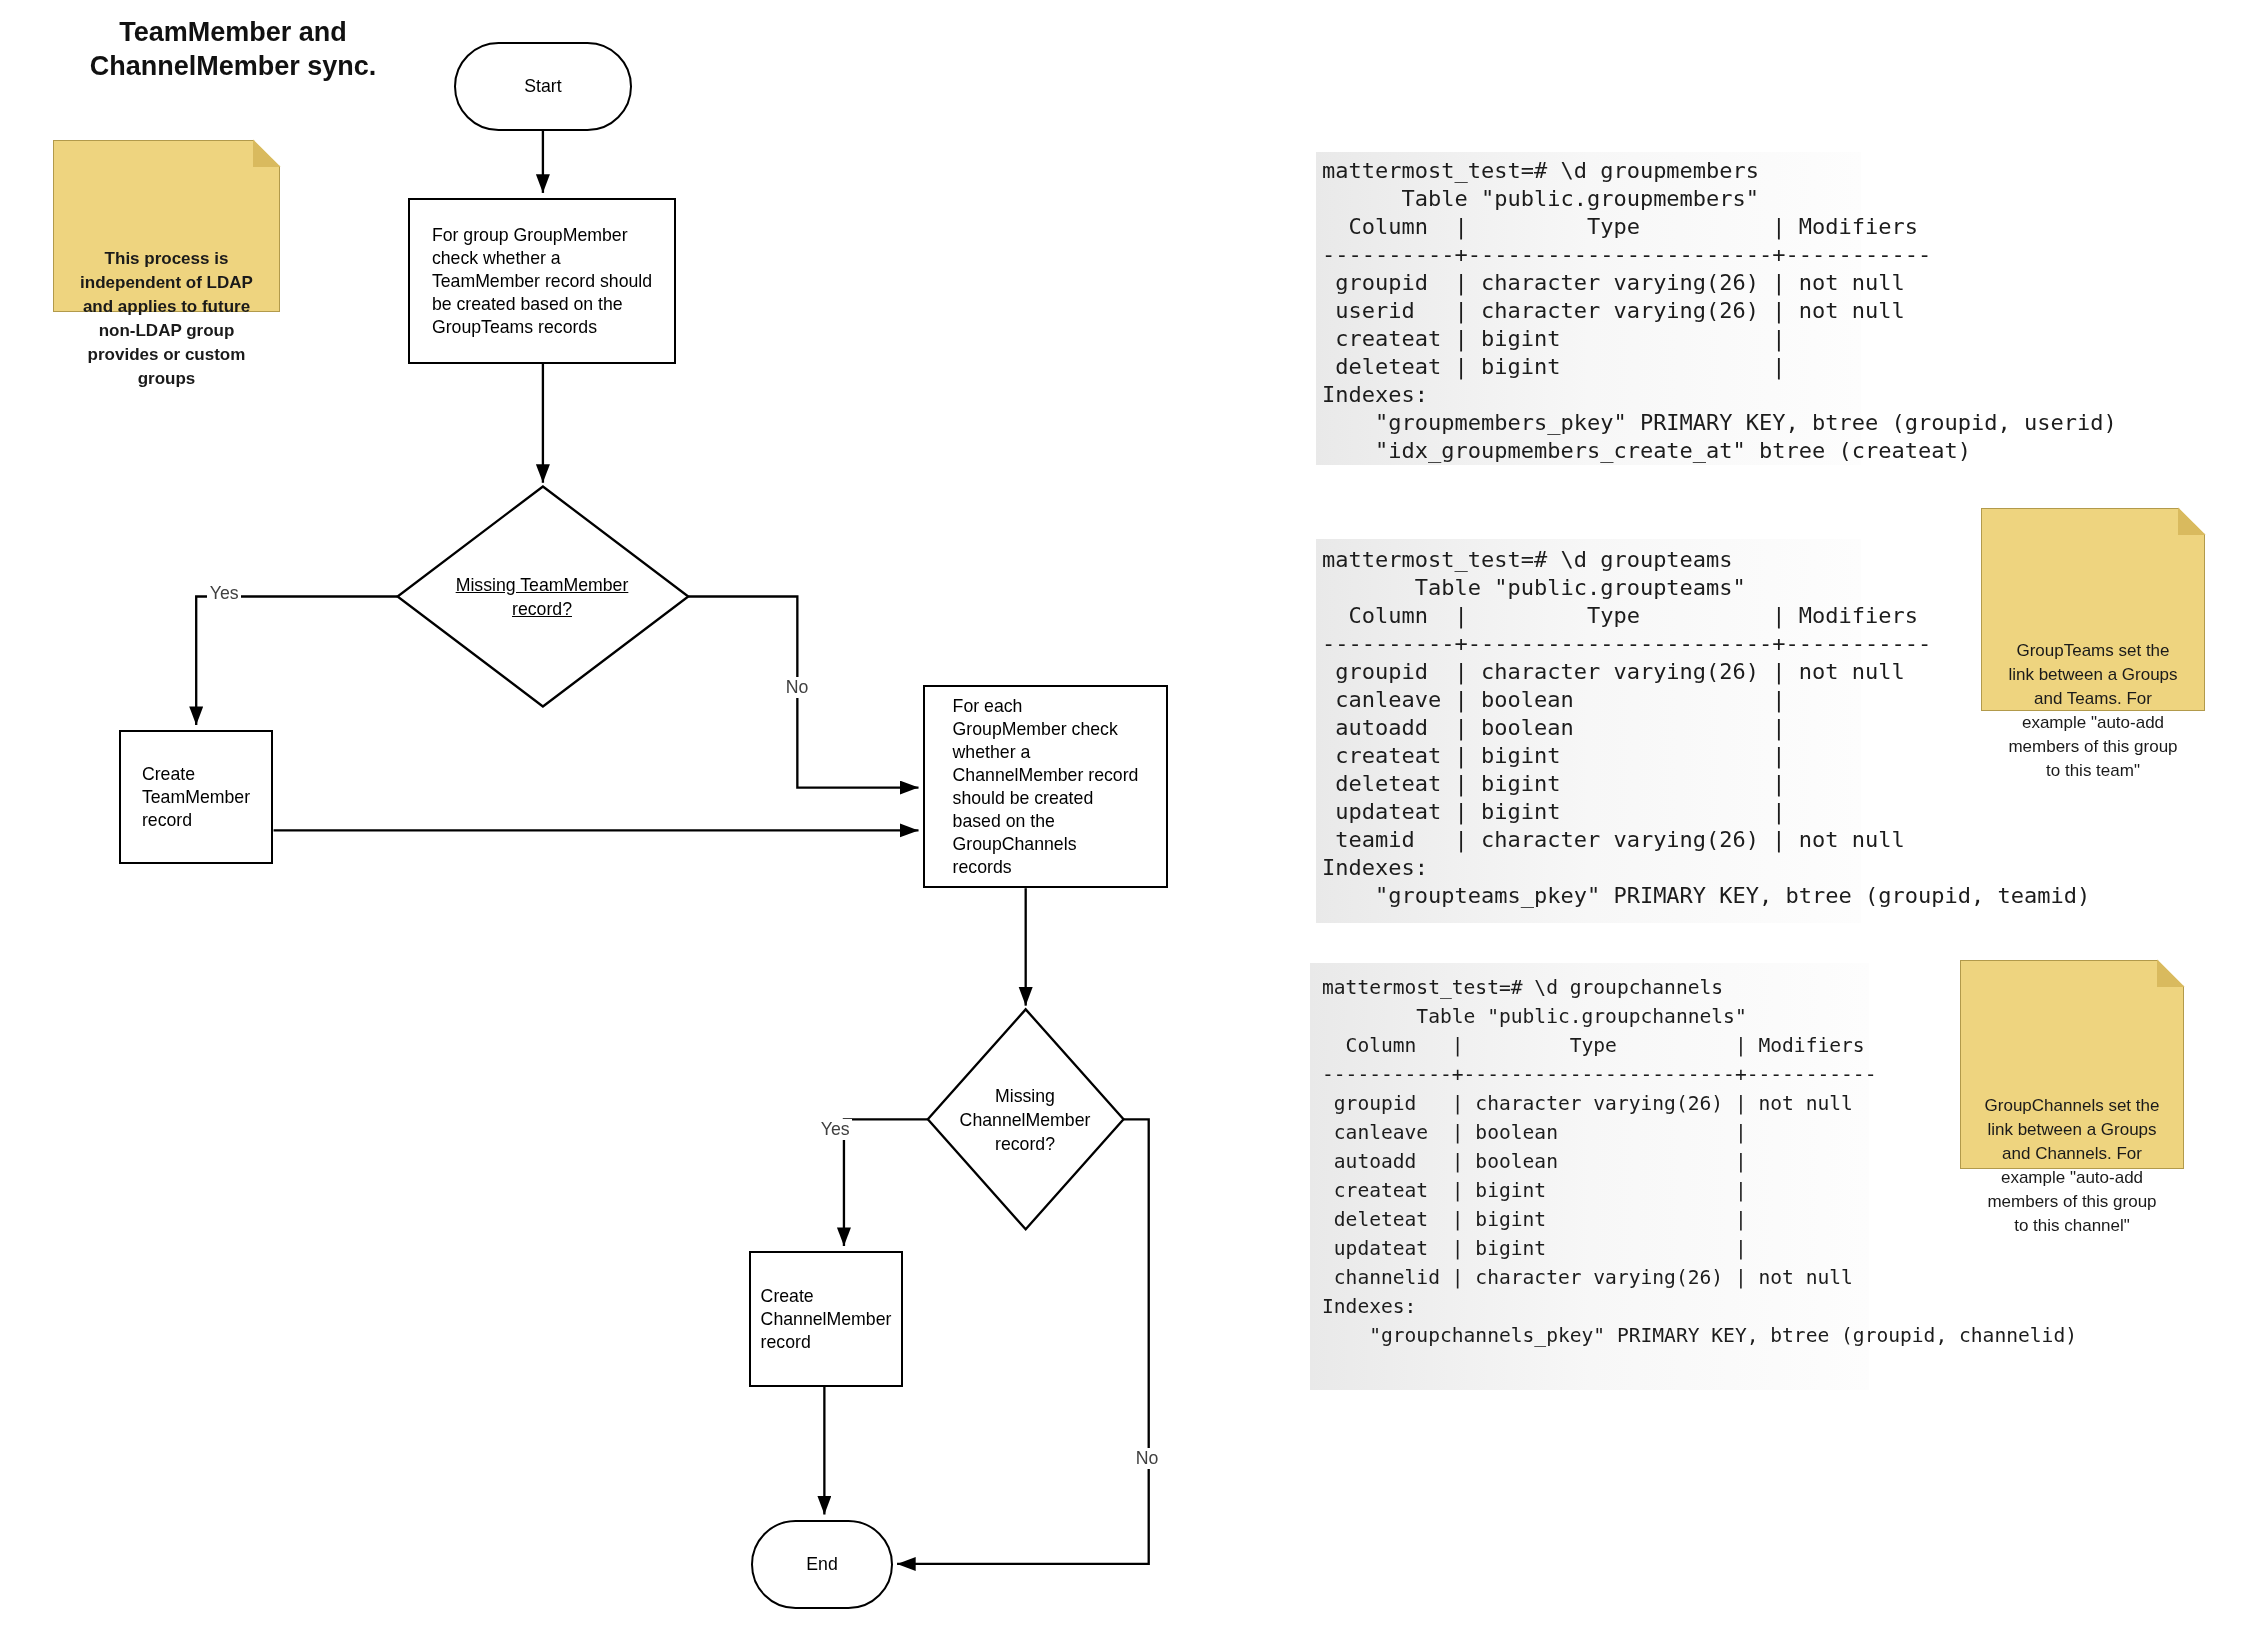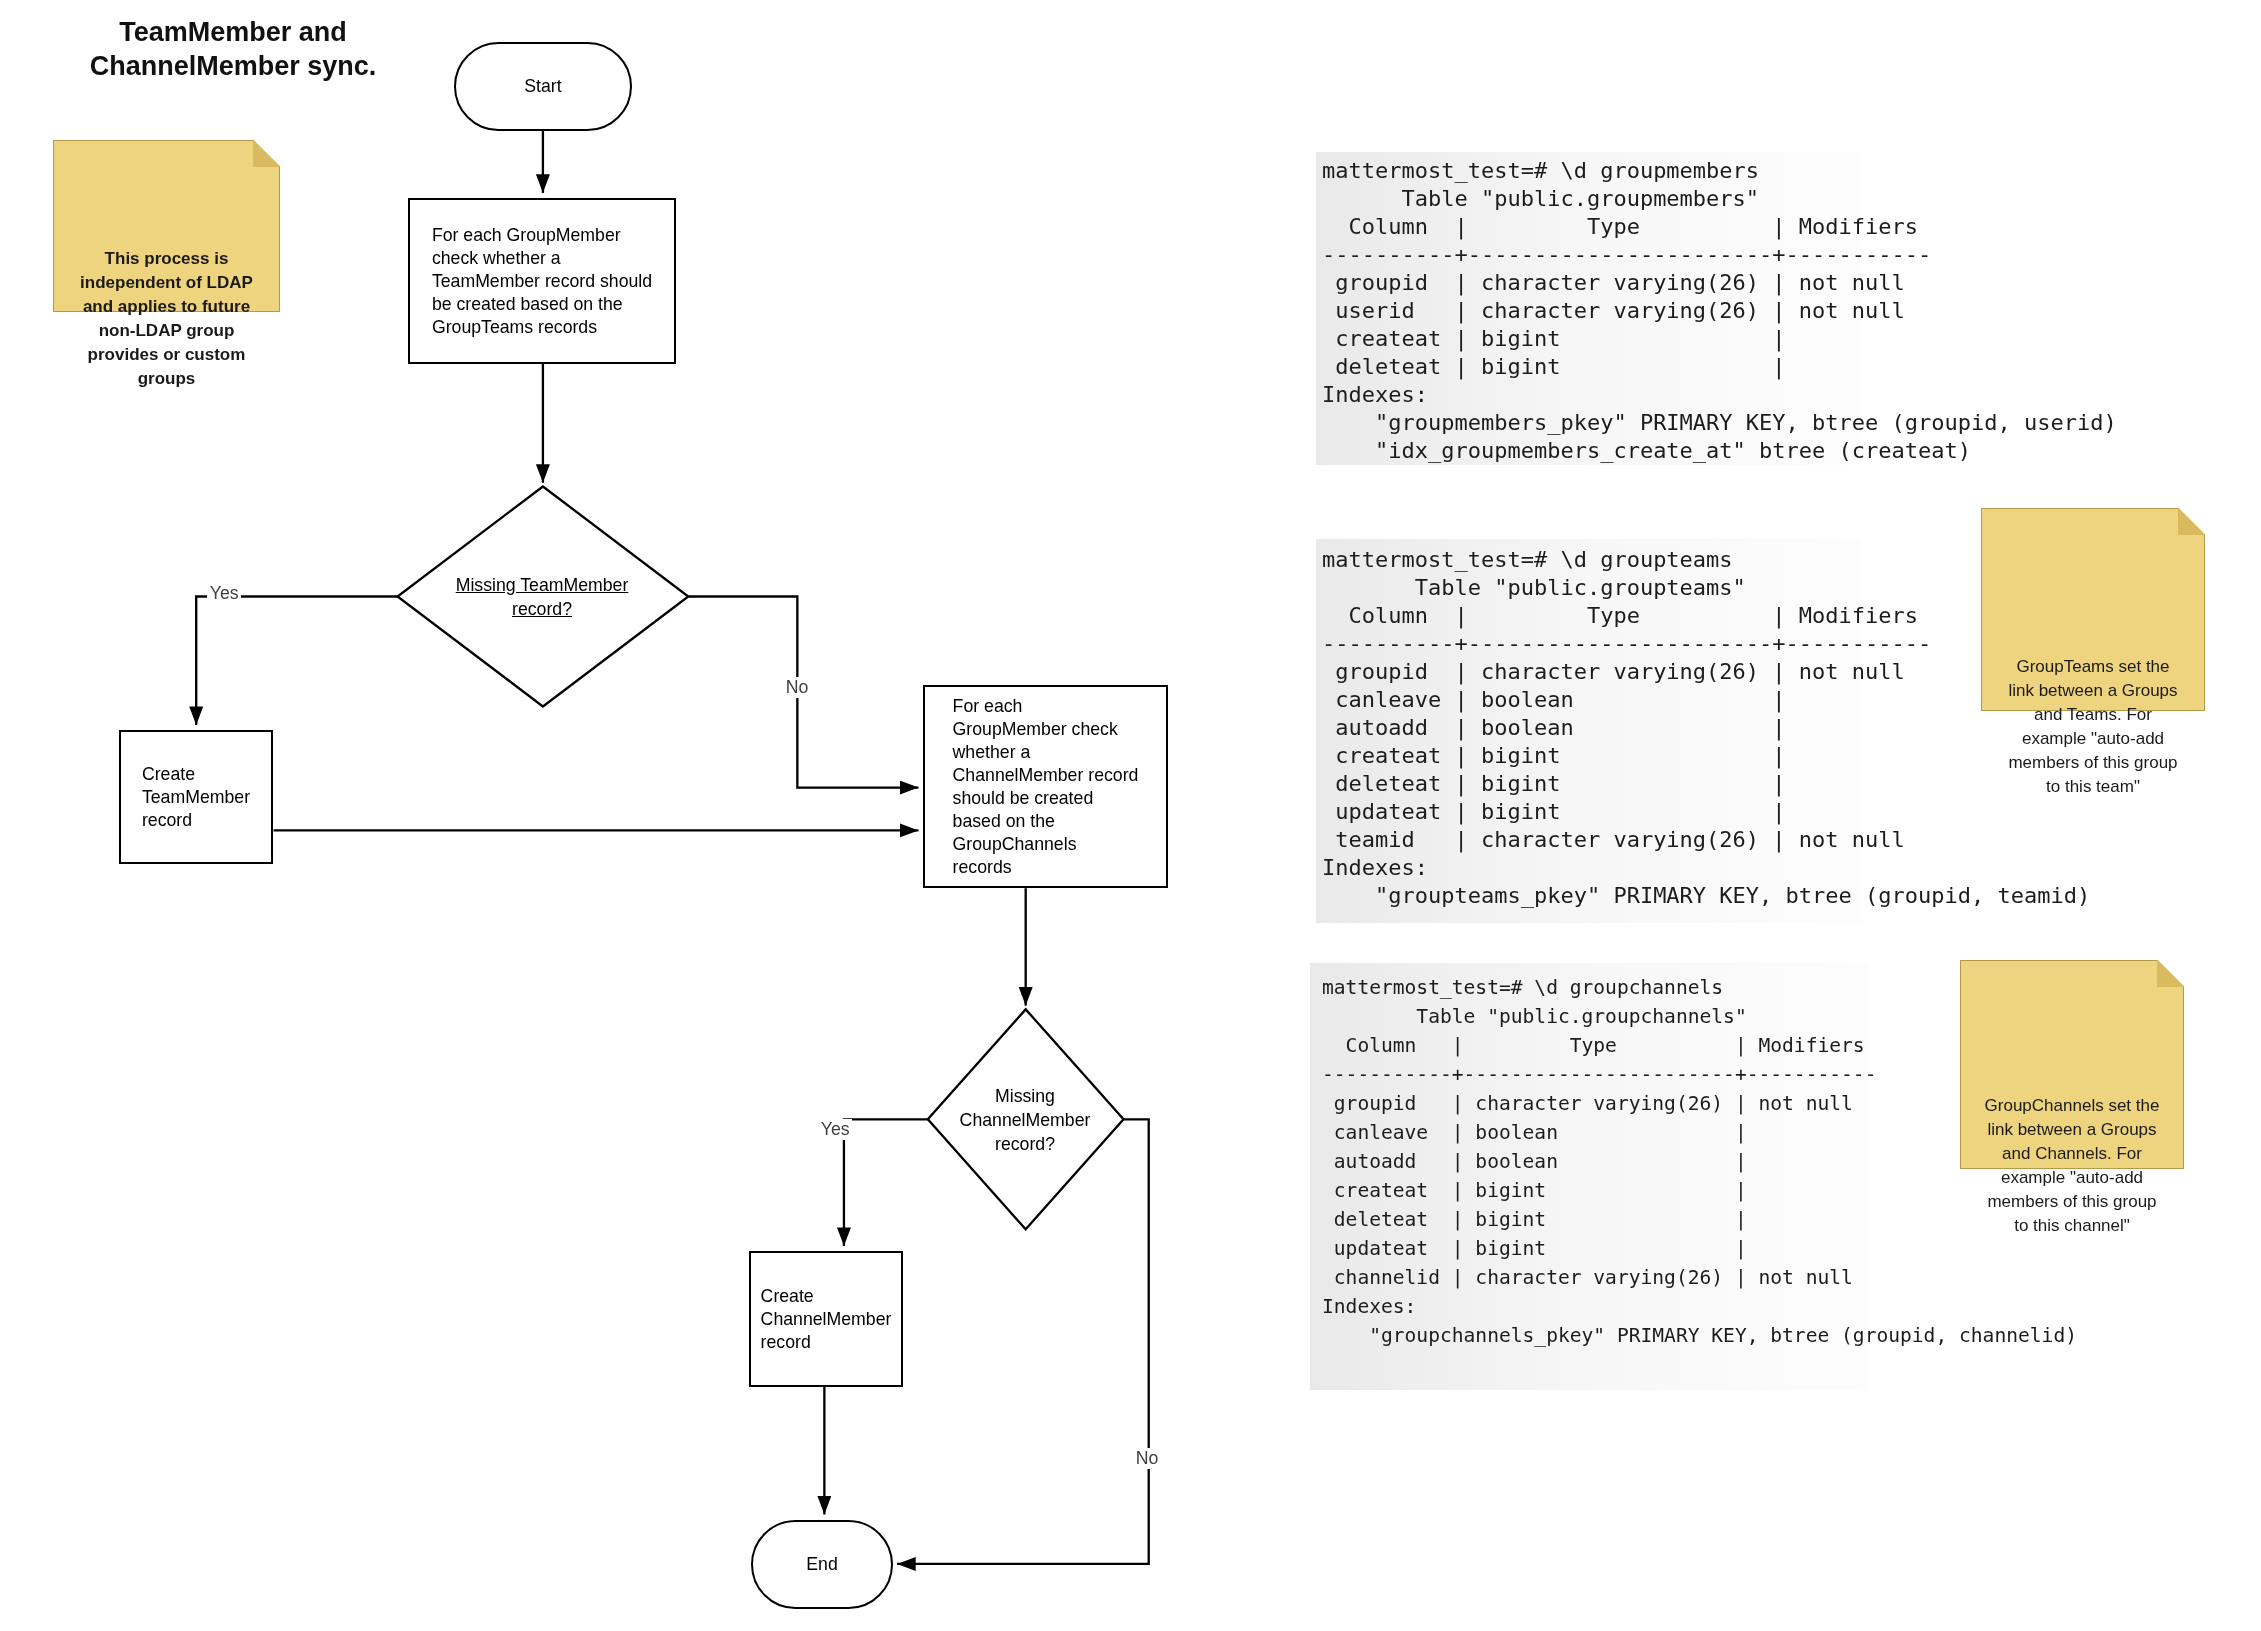--- a/index.html
+++ b/index.html
@@ -85,21 +85,21 @@
     <span class="fold-flap"></span>
     <span class="fold-cover"></span>
     <span class="note-text">This process is
 independent of LDAP
 and applies to future
 non-LDAP group
 provides or custom
 groups</span>
   </div>
 
-  <div class="note" style="left:1981px; top:508px; width:224px; height:203px; padding-top:50px;">
+  <div class="note" style="left:1981px; top:508px; width:224px; height:203px; padding-top:34px;">
     <span class="fold-flap"></span>
     <span class="fold-cover"></span>
     <span class="note-text">GroupTeams set the
 link between a Groups
 and Teams. For
 example "auto-add
 members of this group
 to this team"</span>
   </div>
 
@@ -109,21 +109,21 @@
     <span class="note-text">GroupChannels set the
 link between a Groups
 and Channels. For
 example "auto-add
 members of this group
 to this channel"</span>
   </div>
 
   <div class="node terminal-shape" style="left:454px; top:42px; width:178px; height:89px;">Start</div>
 
-  <div class="node" style="left:408px; top:198px; width:268px; height:166px;">For each GroupMember
+  <div class="node" style="left:408px; top:198px; width:268px; height:166px;">For group GroupMember
 check whether a
 TeamMember record should
 be created based on the
 GroupTeams records</div>
 
   <div class="dlabel" style="left:421px; top:561px; width:242px; height:71px;text-decoration:underline;">Missing TeamMember
 record?</div>
 
   <div class="node" style="left:119px; top:730px; width:154px; height:134px;">Create
 TeamMember

